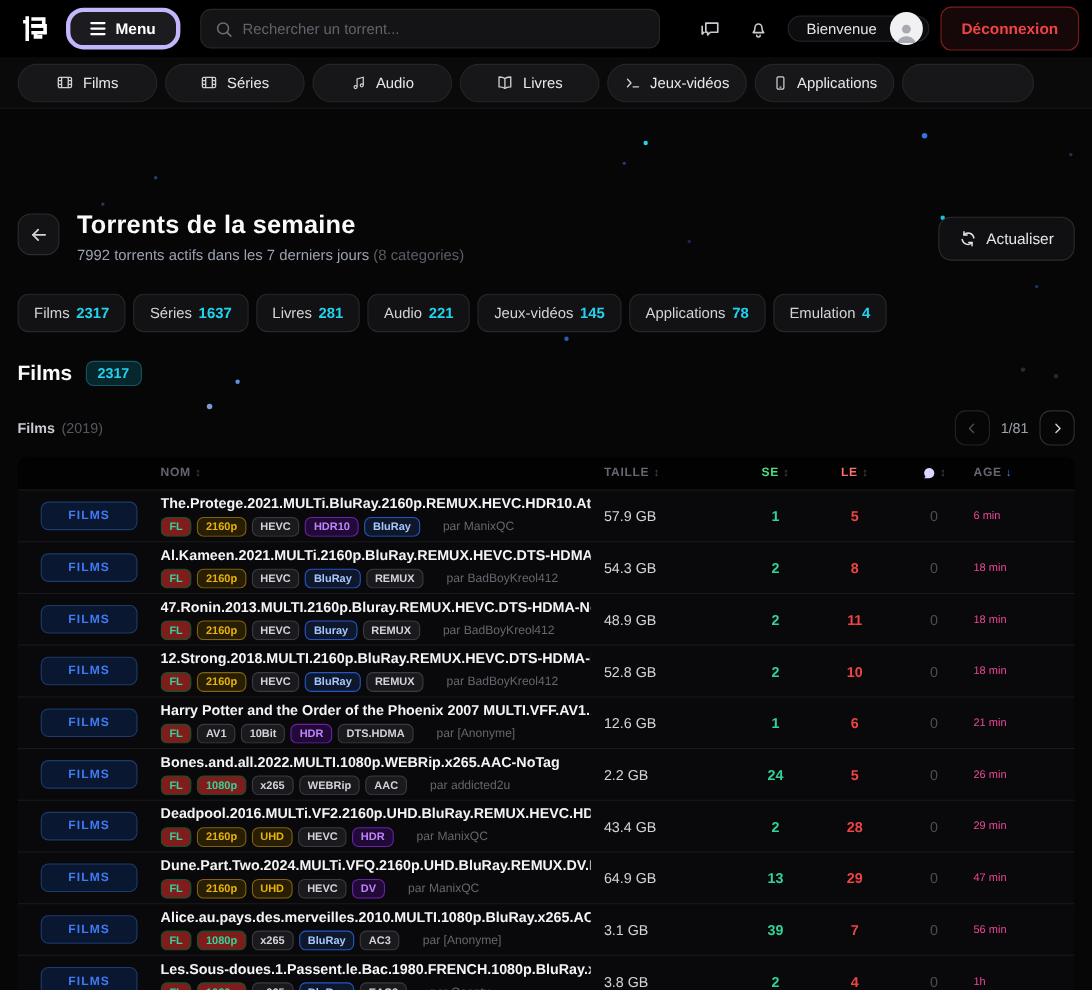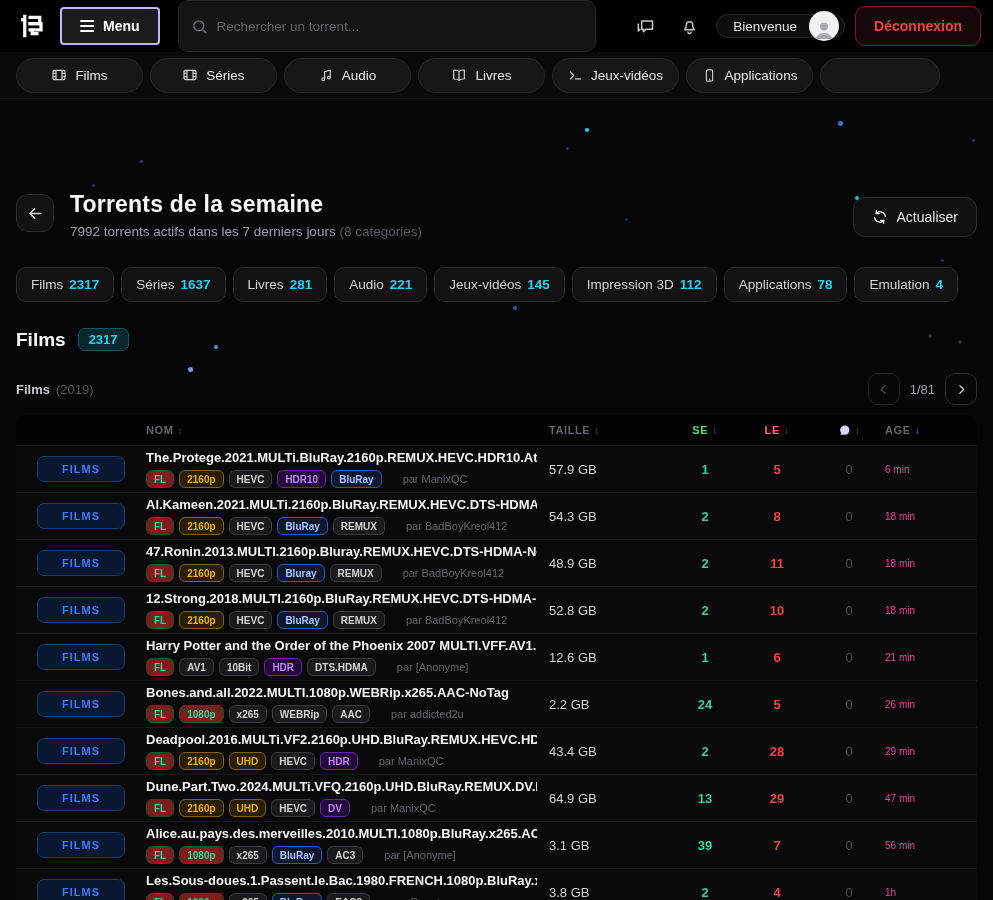--- a/index.html
+++ b/index.html
@@ -14,29 +14,29 @@
   .ic svg { display:block; }
 
   
   .topbar {
     height:52px; background:#000;
     display:flex; align-items:center; gap:10px;
     padding:0 12px; position:relative; z-index:3;
   }
   .logo { width:38px; height:38px; display:flex; align-items:center; justify-content:center; }
   .menu-btn {
-    height:38px; padding:0 18px; border-radius:4px;
-    background:#1c1c20; border:2px solid #c4b5fd;
+    height:38px; padding:0 18px; border-radius:16px;
+    background:#1c1c20; border:4px solid #c4b5fd;
     color:#fff; font-weight:700; font-size:14px;
     display:flex; align-items:center; gap:9px; cursor:pointer;
   }
   .menu-btn .bars { display:flex; flex-direction:column; gap:3px; }
   .menu-btn .bars i { display:block; width:14px; height:2px; background:#fff; border-radius:1px; }
   .search-wrap {
-    width:418px; height:52px; margin-left:8px;
+    width:418px; height:36px; margin-left:8px;
     background:#141417; border:1px solid #26262b; border-radius:10px;
     display:flex; align-items:center; gap:9px; padding:0 12px;
   }
   .search-wrap input {
     flex:1; background:transparent; border:none; outline:none;
     color:#d4d4d8; font-size:13.5px; font-family:inherit;
   }
   .search-wrap input::placeholder { color:#61646b; }
   .topbar .spacer { flex:1; }
   .top-ic { width:34px; height:34px; color:#c9cbd1; background:transparent; border:none; cursor:pointer;
@@ -353,24 +353,20 @@
       </button>
       <button class="chip">
         <span class="chip-label">Audio</span>
         <span class="chip-count">221</span>
       </button>
       <button class="chip">
         <span class="chip-label">Jeux-vidéos</span>
         <span class="chip-count">145</span>
       </button>
       <button class="chip">
-        <span class="chip-label">Impression 3D</span>
-        <span class="chip-count">112</span>
-      </button>
-      <button class="chip">
         <span class="chip-label">Applications</span>
         <span class="chip-count">78</span>
       </button>
       <button class="chip">
         <span class="chip-label">Emulation</span>
         <span class="chip-count">4</span>
       </button>
     </div>
 
   <div class="films-head">

